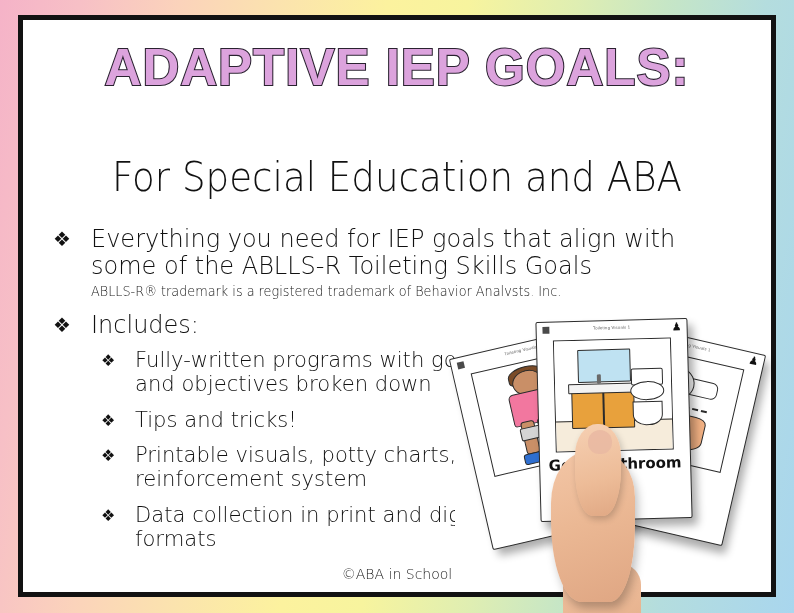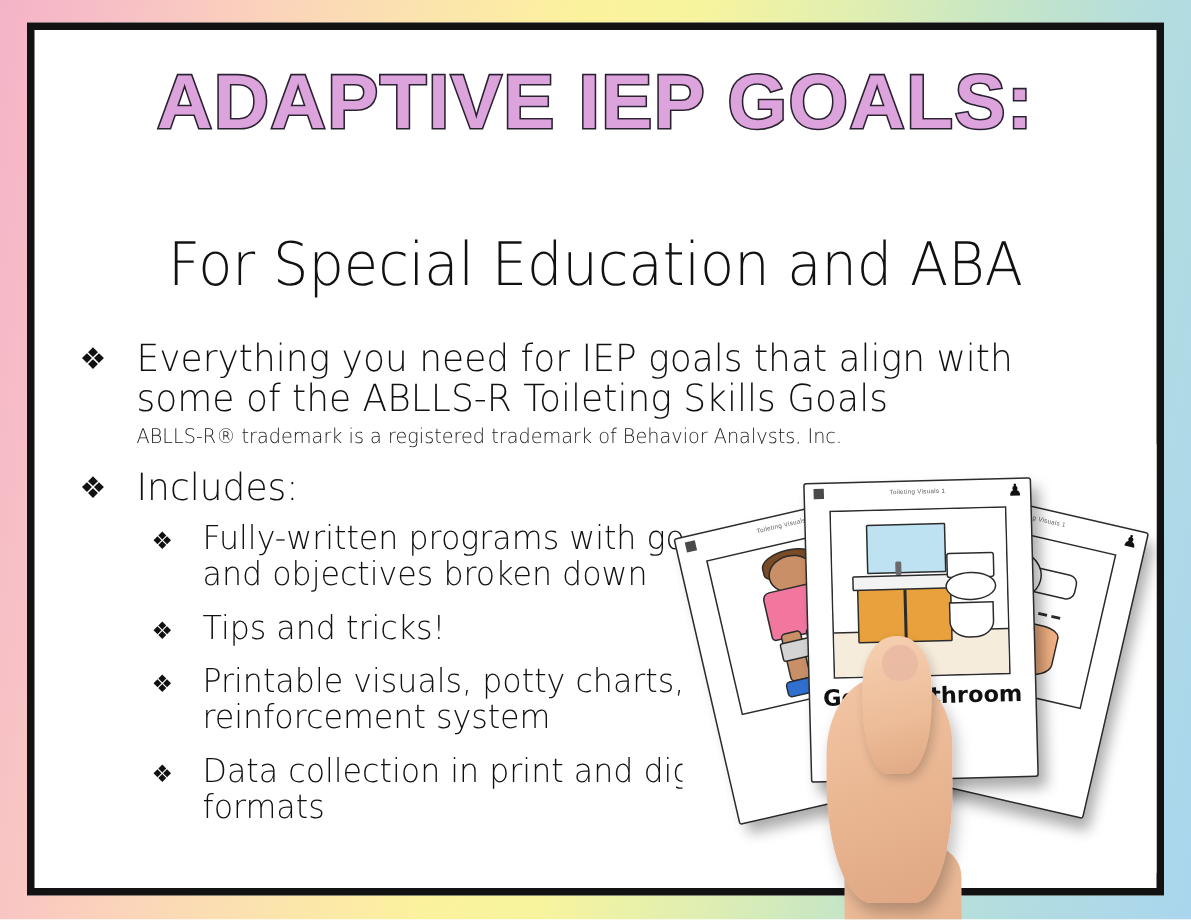--- a/index.html
+++ b/index.html
@@ -324,20 +324,21 @@
         </div>
 
         <div class="bullet-row lvl2">
           <span class="bullet-mark">❖</span>
           <span class="bullet-text">Data collection in print and digital formats</span>
         </div>
 
       </div>
     </div>
 
+    <div id="credit">©ABA in School</div>
   </div>
 
   <div id="photo-bg"></div>
 
   <div id="photo">
 
     <div class="card" id="card-left">
       <div class="card-hdr">
         <span class="hdr-ico-l">■</span>
         <span class="hdr-mid">Toileting Visuals 1</span>

